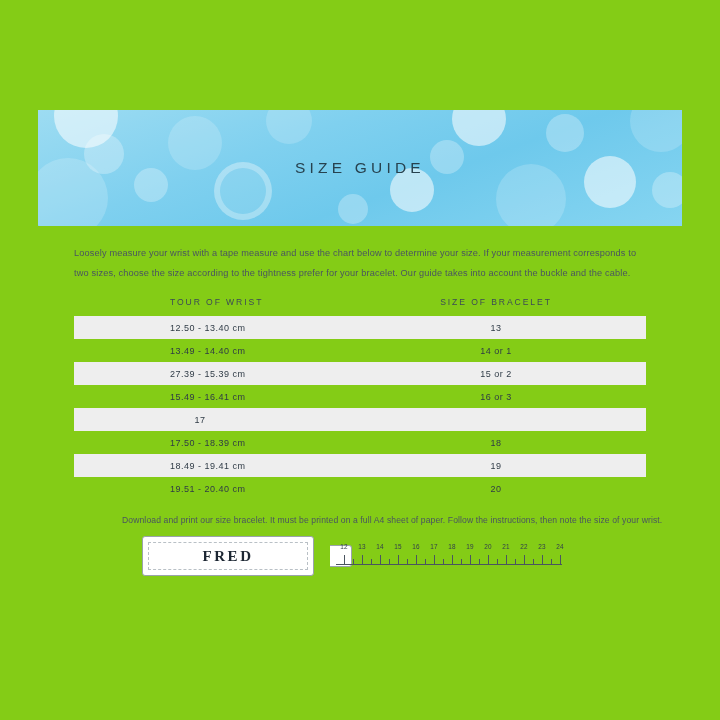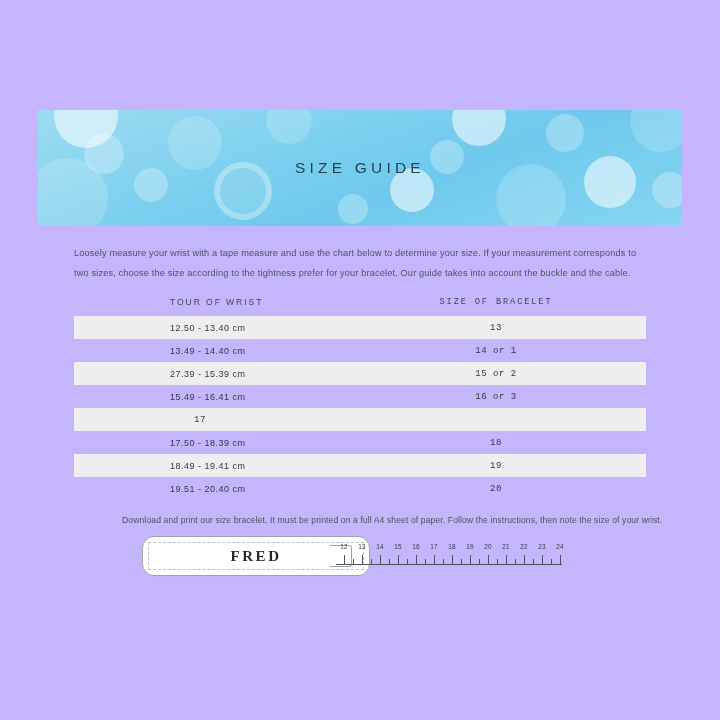--- a/index.html
+++ b/index.html
@@ -12,21 +12,21 @@
     background: #ffffff;
     font-family: "Liberation Sans", sans-serif;
     color: #2e3a45;
     overflow: hidden;
   }
 
   .page {
     position: relative;
     width: 720px;
     height: 720px;
-    background: #c4b5fd;
+    background: #84cc16;
   }
 
   
   .banner {
     position: absolute;
     left: 38px;
     top: 110px;
     width: 644px;
     height: 116px;
     overflow: hidden;
@@ -91,21 +91,20 @@
   .col-left {
     width: 296px;
     padding-left: 96px;
     box-sizing: border-box;
   }
   .col-right {
     width: 276px;
     text-align: center;
     box-sizing: border-box;
     padding-right: 24px;
-    font-family: Liberation Mono, monospace;
   }
   .table-row {
     display: flex;
     height: 23px;
     align-items: center;
     font-size: 9px;
     letter-spacing: 0.5px;
     color: #2f3b46;
   }
   .table-row.alt {
@@ -130,25 +129,25 @@
     position: absolute;
     left: 142px;
     top: 536px;
     width: 420px;
     height: 42px;
   }
   .bracelet {
     position: absolute;
     left: 0;
     top: 0;
-    width: 228px;
+    width: 172px;
     height: 40px;
     background: #ffffff;
     border: 1px solid #9aa3ab;
-    border-radius: 12px;
+    border-radius: 3px;
     box-sizing: border-box;
     padding-left: 35px;
   }
   .bracelet-inner {
     position: absolute;
     left: 5px;
     top: 5px;
     right: 5px;
     bottom: 5px;
     border: 1px dashed #b9c0c6;

